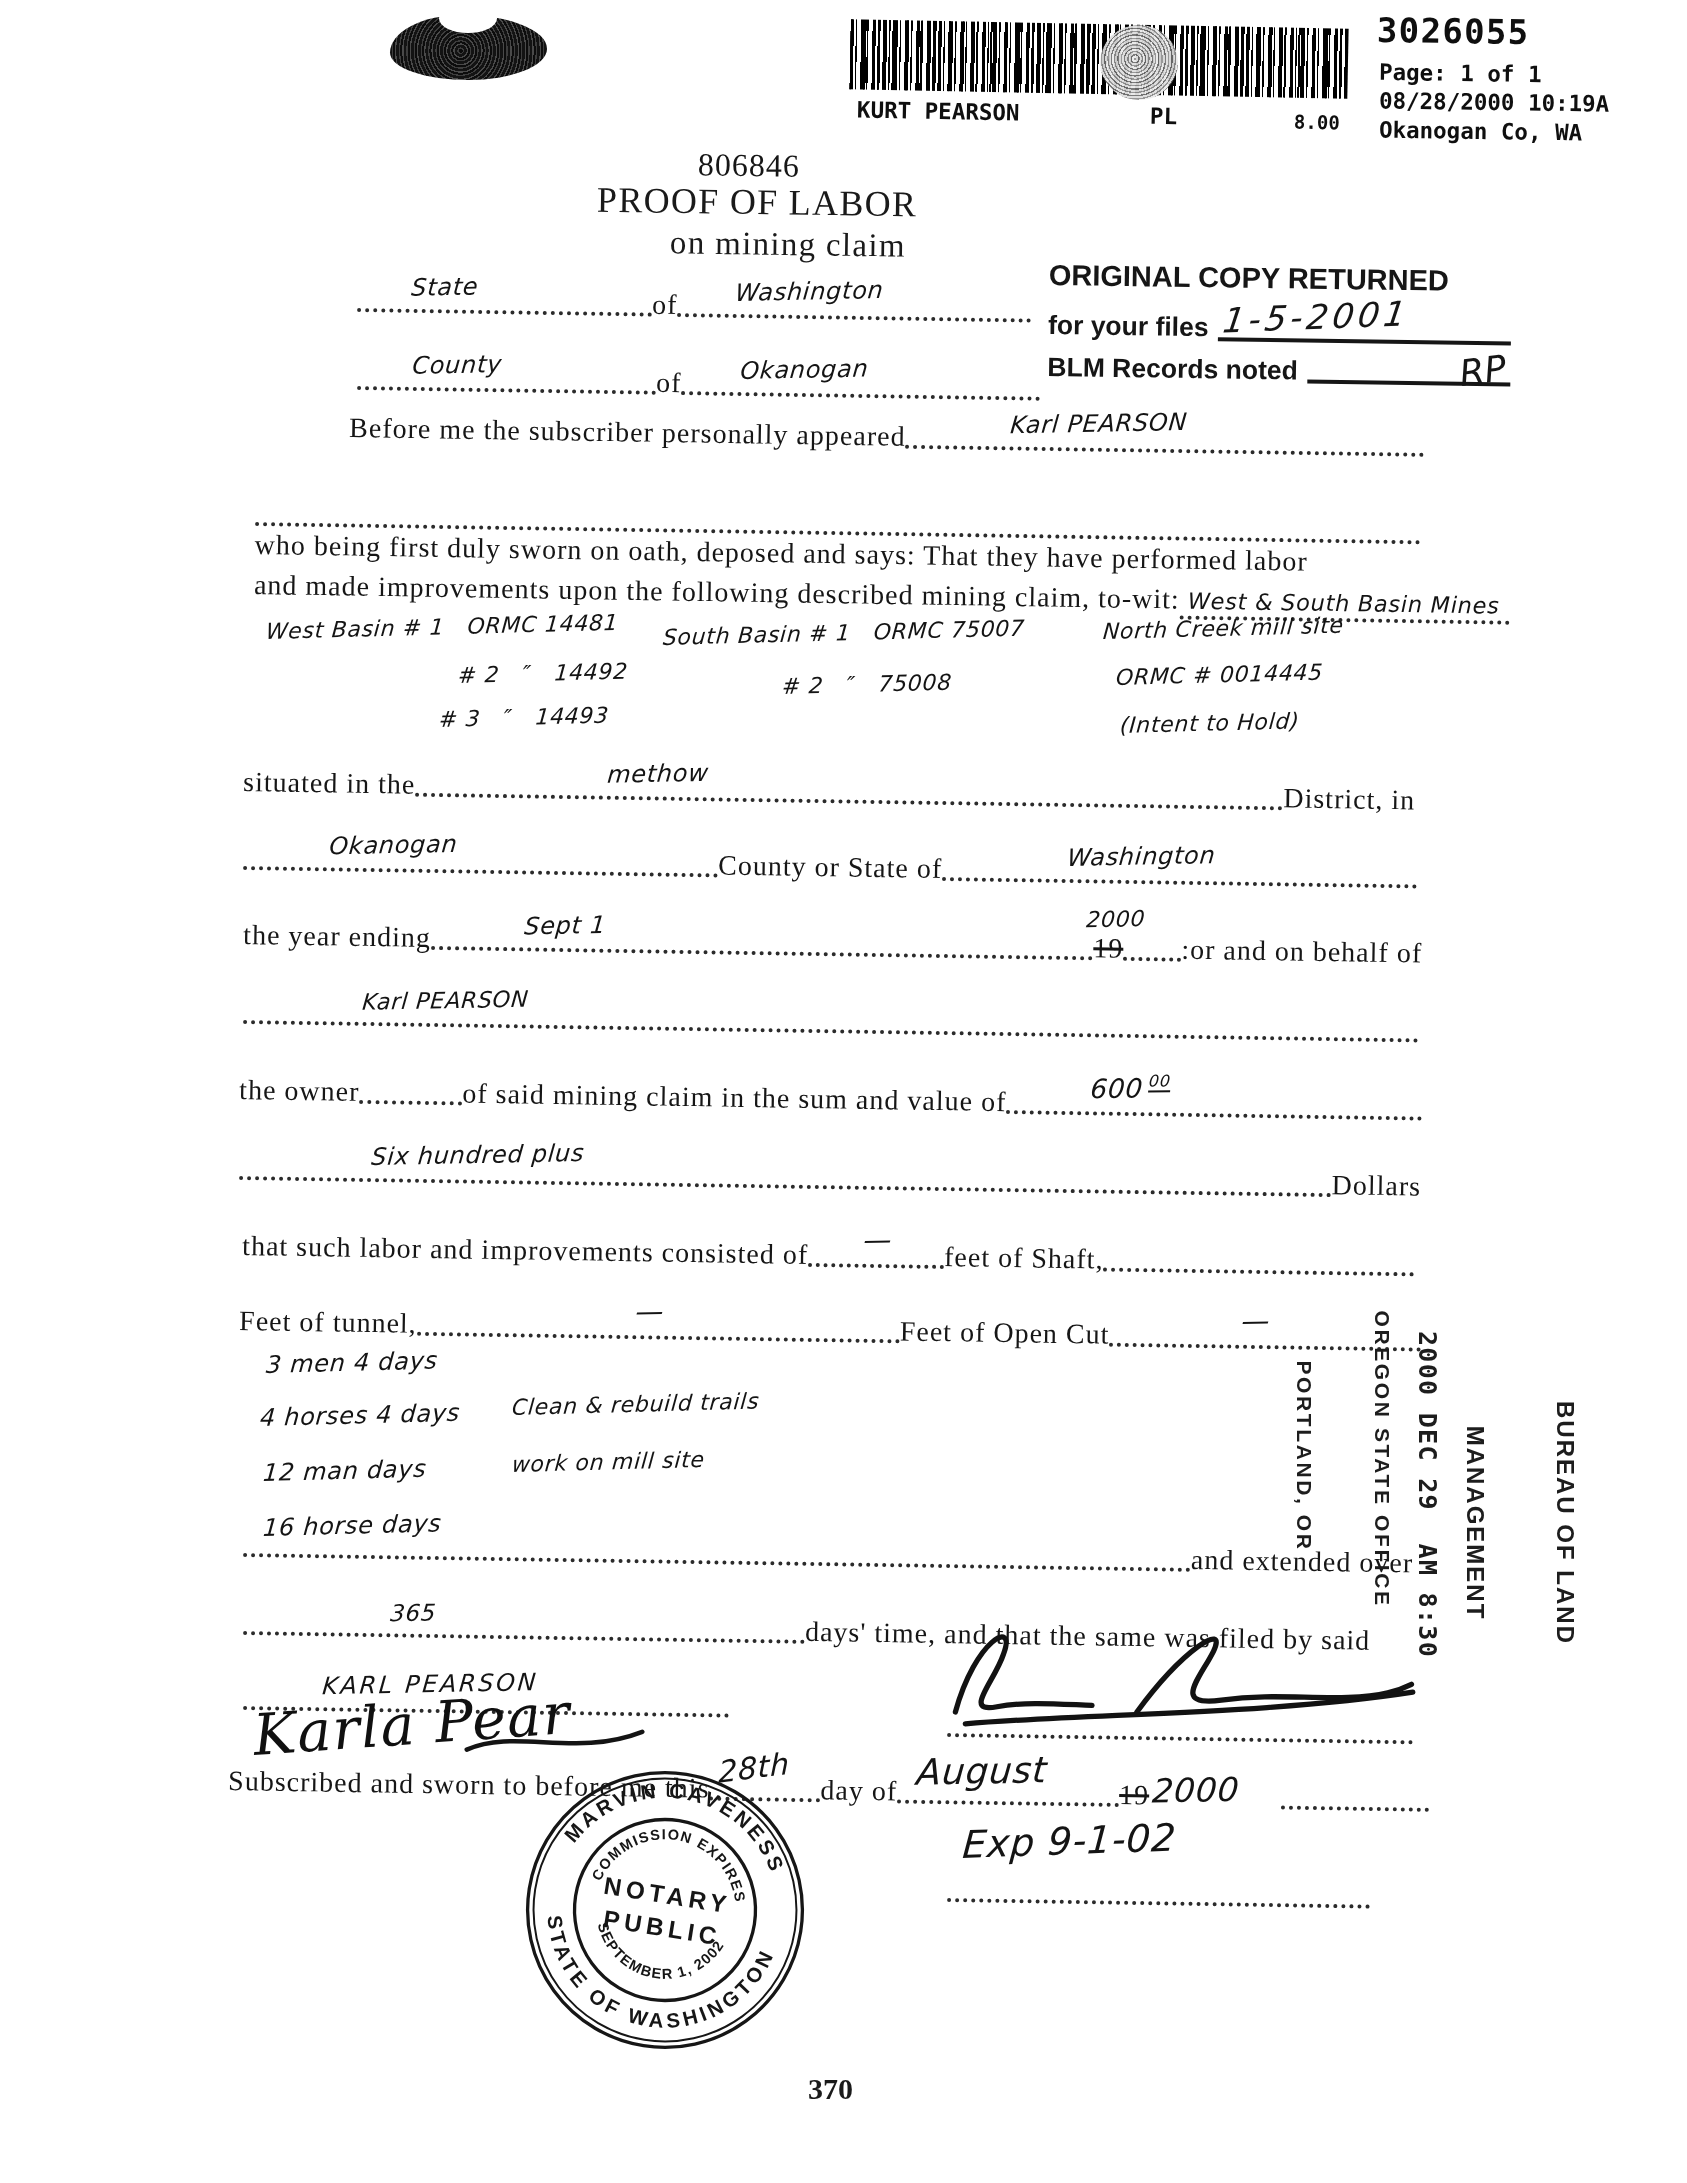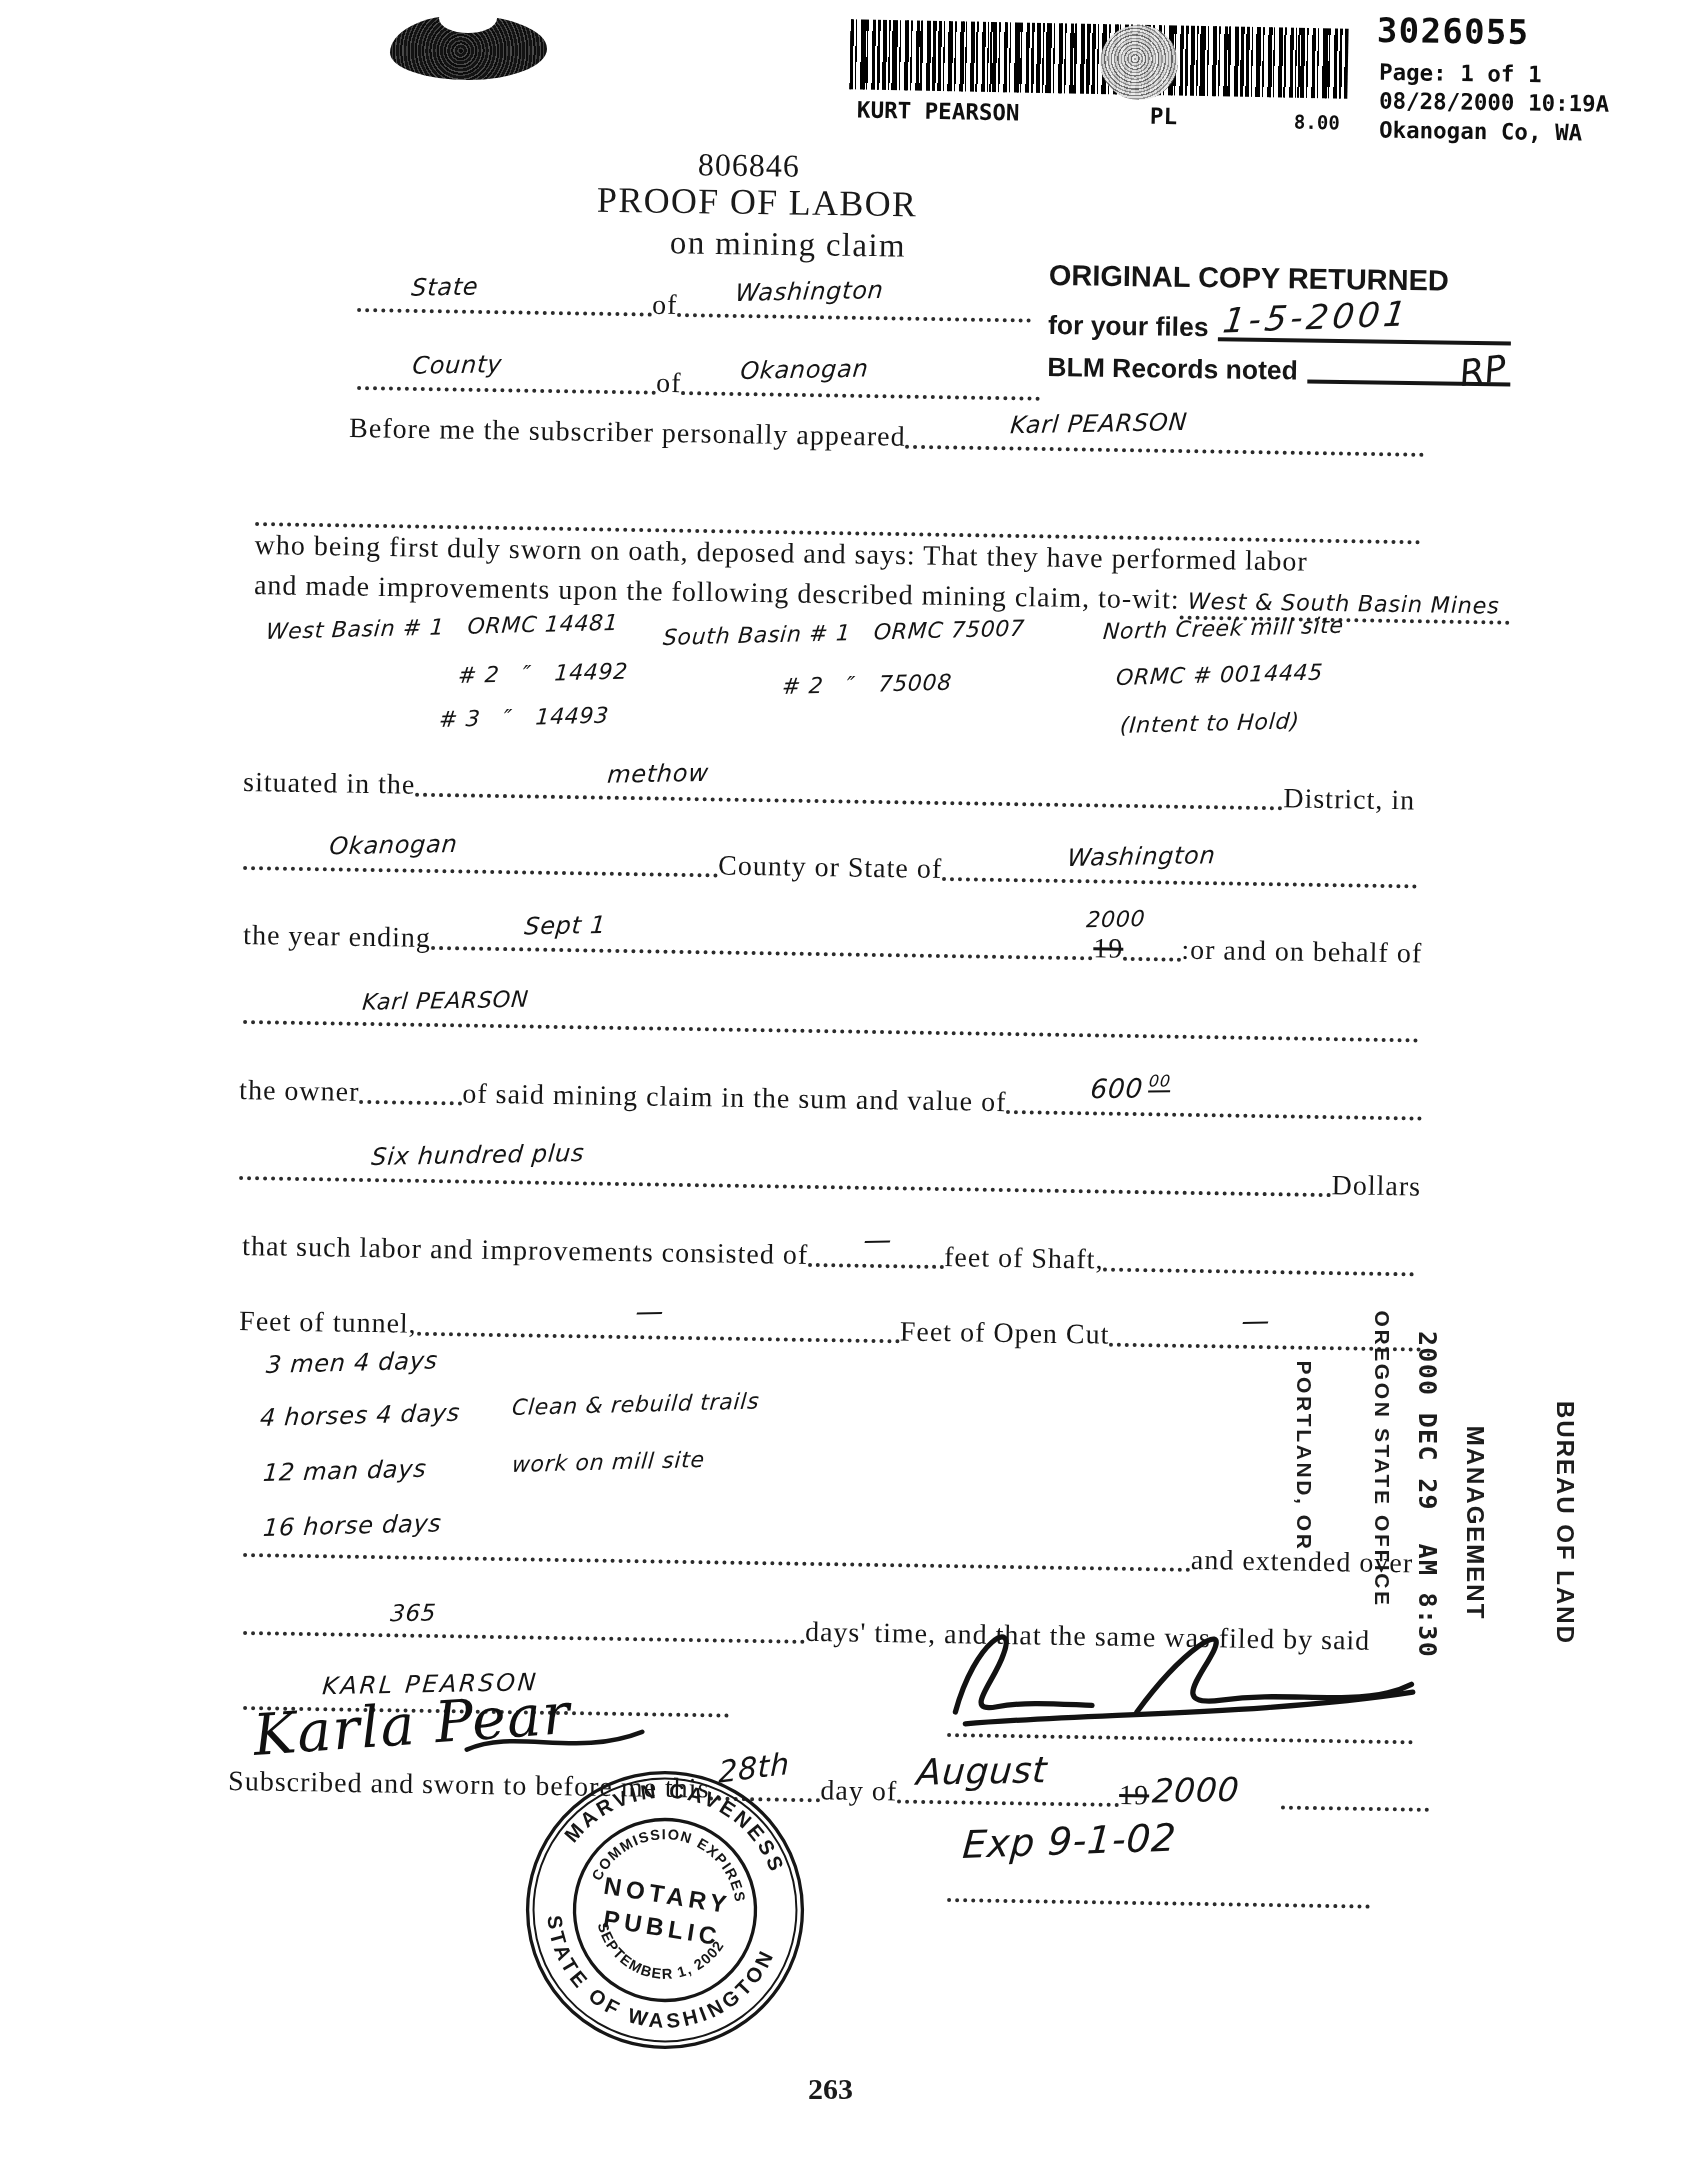--- a/index.html
+++ b/index.html
@@ -320,16 +320,16 @@
     <span>PORTLAND, OR</span>
   </div>
   <div class="vstamp" style="left:1272px; top:1414px; width:311px; font-size:25px; letter-spacing:1.3px; font-family:'DejaVu Sans Mono',monospace;">
     <span>2000 DEC 29  AM 8:30</span>
   </div>
   <div class="vstamp" style="left:1397px; top:1403px; width:245px; font-size:24px; letter-spacing:2px; line-height:1.25;">
     <span>BUREAU OF LAND</span>
     <span>MANAGEMENT</span>
   </div>
 
-  <div class="footerpg" style="left:784px; top:2072px; width:93px;">263</div>
+  <div class="footerpg" style="left:784px; top:2072px; width:93px;">370</div>
 
 </div>
 
 
 </body></html>

